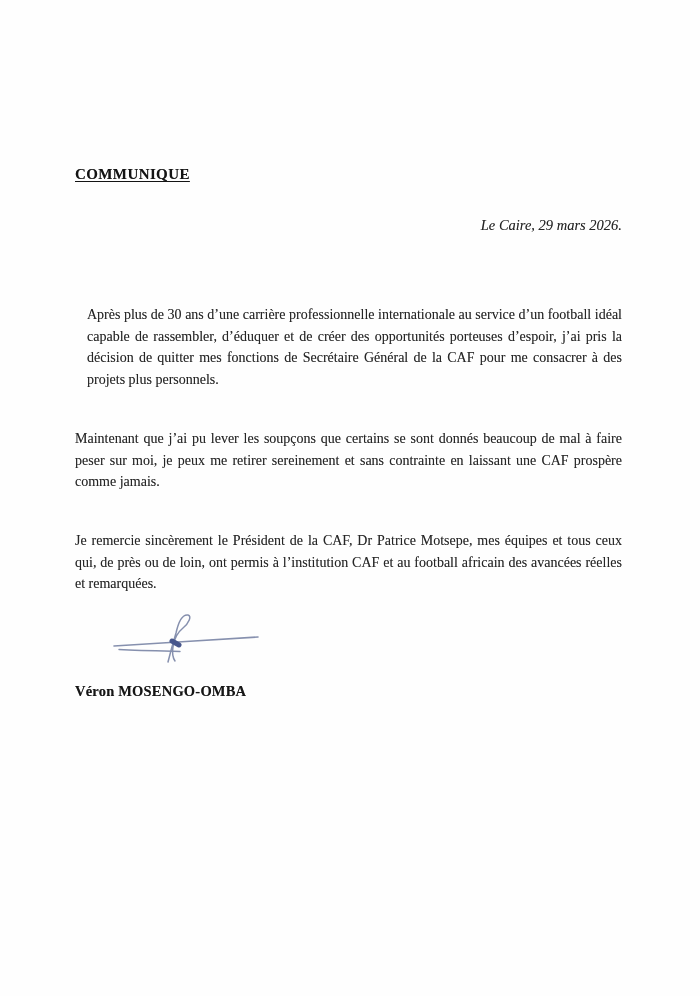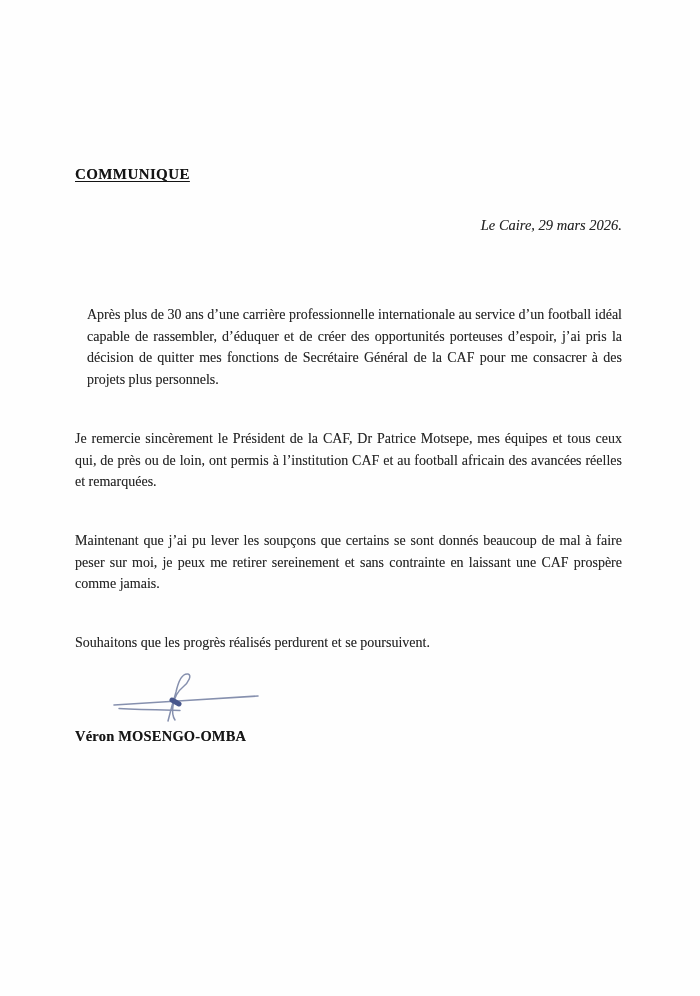--- a/index.html
+++ b/index.html
@@ -56,45 +56,44 @@
     margin-left: 36px;
     width: 150px;
     height: 58px;
   }
   .signature-block svg {
     display: block;
     width: 150px;
     height: 58px;
   }
   .signatory {
-    margin-top: 2px;
+    margin-top: 16px;
     font-weight: bold;
     font-size: 14.5px;
     letter-spacing: 0.2px;
     color: #161616;
     text-shadow: 0 0 0.4px rgba(20,20,20,0.45);
   }
 </style>
 </head>
 <body>
 
 <div class="page">
   <div class="content">
 
     <div class="doc-title">COMMUNIQUE</div>
 
     <div class="dateline">Le Caire, 29 mars 2026.</div>
 
     <p class="para para-1">Après plus de 30 ans d’une carrière professionnelle internationale au service d’un football idéal capable de rassembler, d’éduquer et de créer des opportunités porteuses d’espoir, j’ai pris la décision de quitter mes fonctions de Secrétaire Général de la CAF pour me consacrer à des projets plus personnels.</p>
 
+    <p class="para para-2">Maintenant que j’ai pu lever les soupçons que certains se sont donnés beaucoup de mal à faire peser sur moi, je peux me retirer sereinement et sans contrainte en laissant une CAF prospère comme jamais.</p>
+
     <p class="para para-3">Je remercie sincèrement le Président de la CAF, Dr Patrice Motsepe, mes équipes et tous ceux qui, de près ou de loin, ont permis à l’institution CAF et au football africain des avancées réelles et remarquées.</p>
 
-    <p class="para para-2">Maintenant que j’ai pu lever les soupçons que certains se sont donnés beaucoup de mal à faire peser sur moi, je peux me retirer sereinement et sans contrainte en laissant une CAF prospère comme jamais.</p>
-
-    <p class="para para-4">Souhaitons que les progrès réalisés perdurent et se poursuivent.</p>
 
     <div class="signature-block">
       <svg viewBox="0 0 150 58" xmlns="http://www.w3.org/2000/svg">
 
         <path d="M3,37 C45,34 105,31 147,28" fill="none" stroke-width="1.6" stroke-linecap="round" stroke="#8690ae"></path>
 
         <path d="M8,40.5 C28,41.5 50,42 69,42.5" fill="none" stroke-width="1.4" stroke-linecap="round" stroke="#8690ae"></path>
 
         <path d="M57,53 C59,45 62,34 65,24 C67,15 71,5 77,6 C81,7 78,14 72,19 C67,23 63,30 62,38 C61,44 62,49 64,52" fill="none" stroke-width="1.5" stroke-linecap="round" stroke="#8690ae"></path>
 

